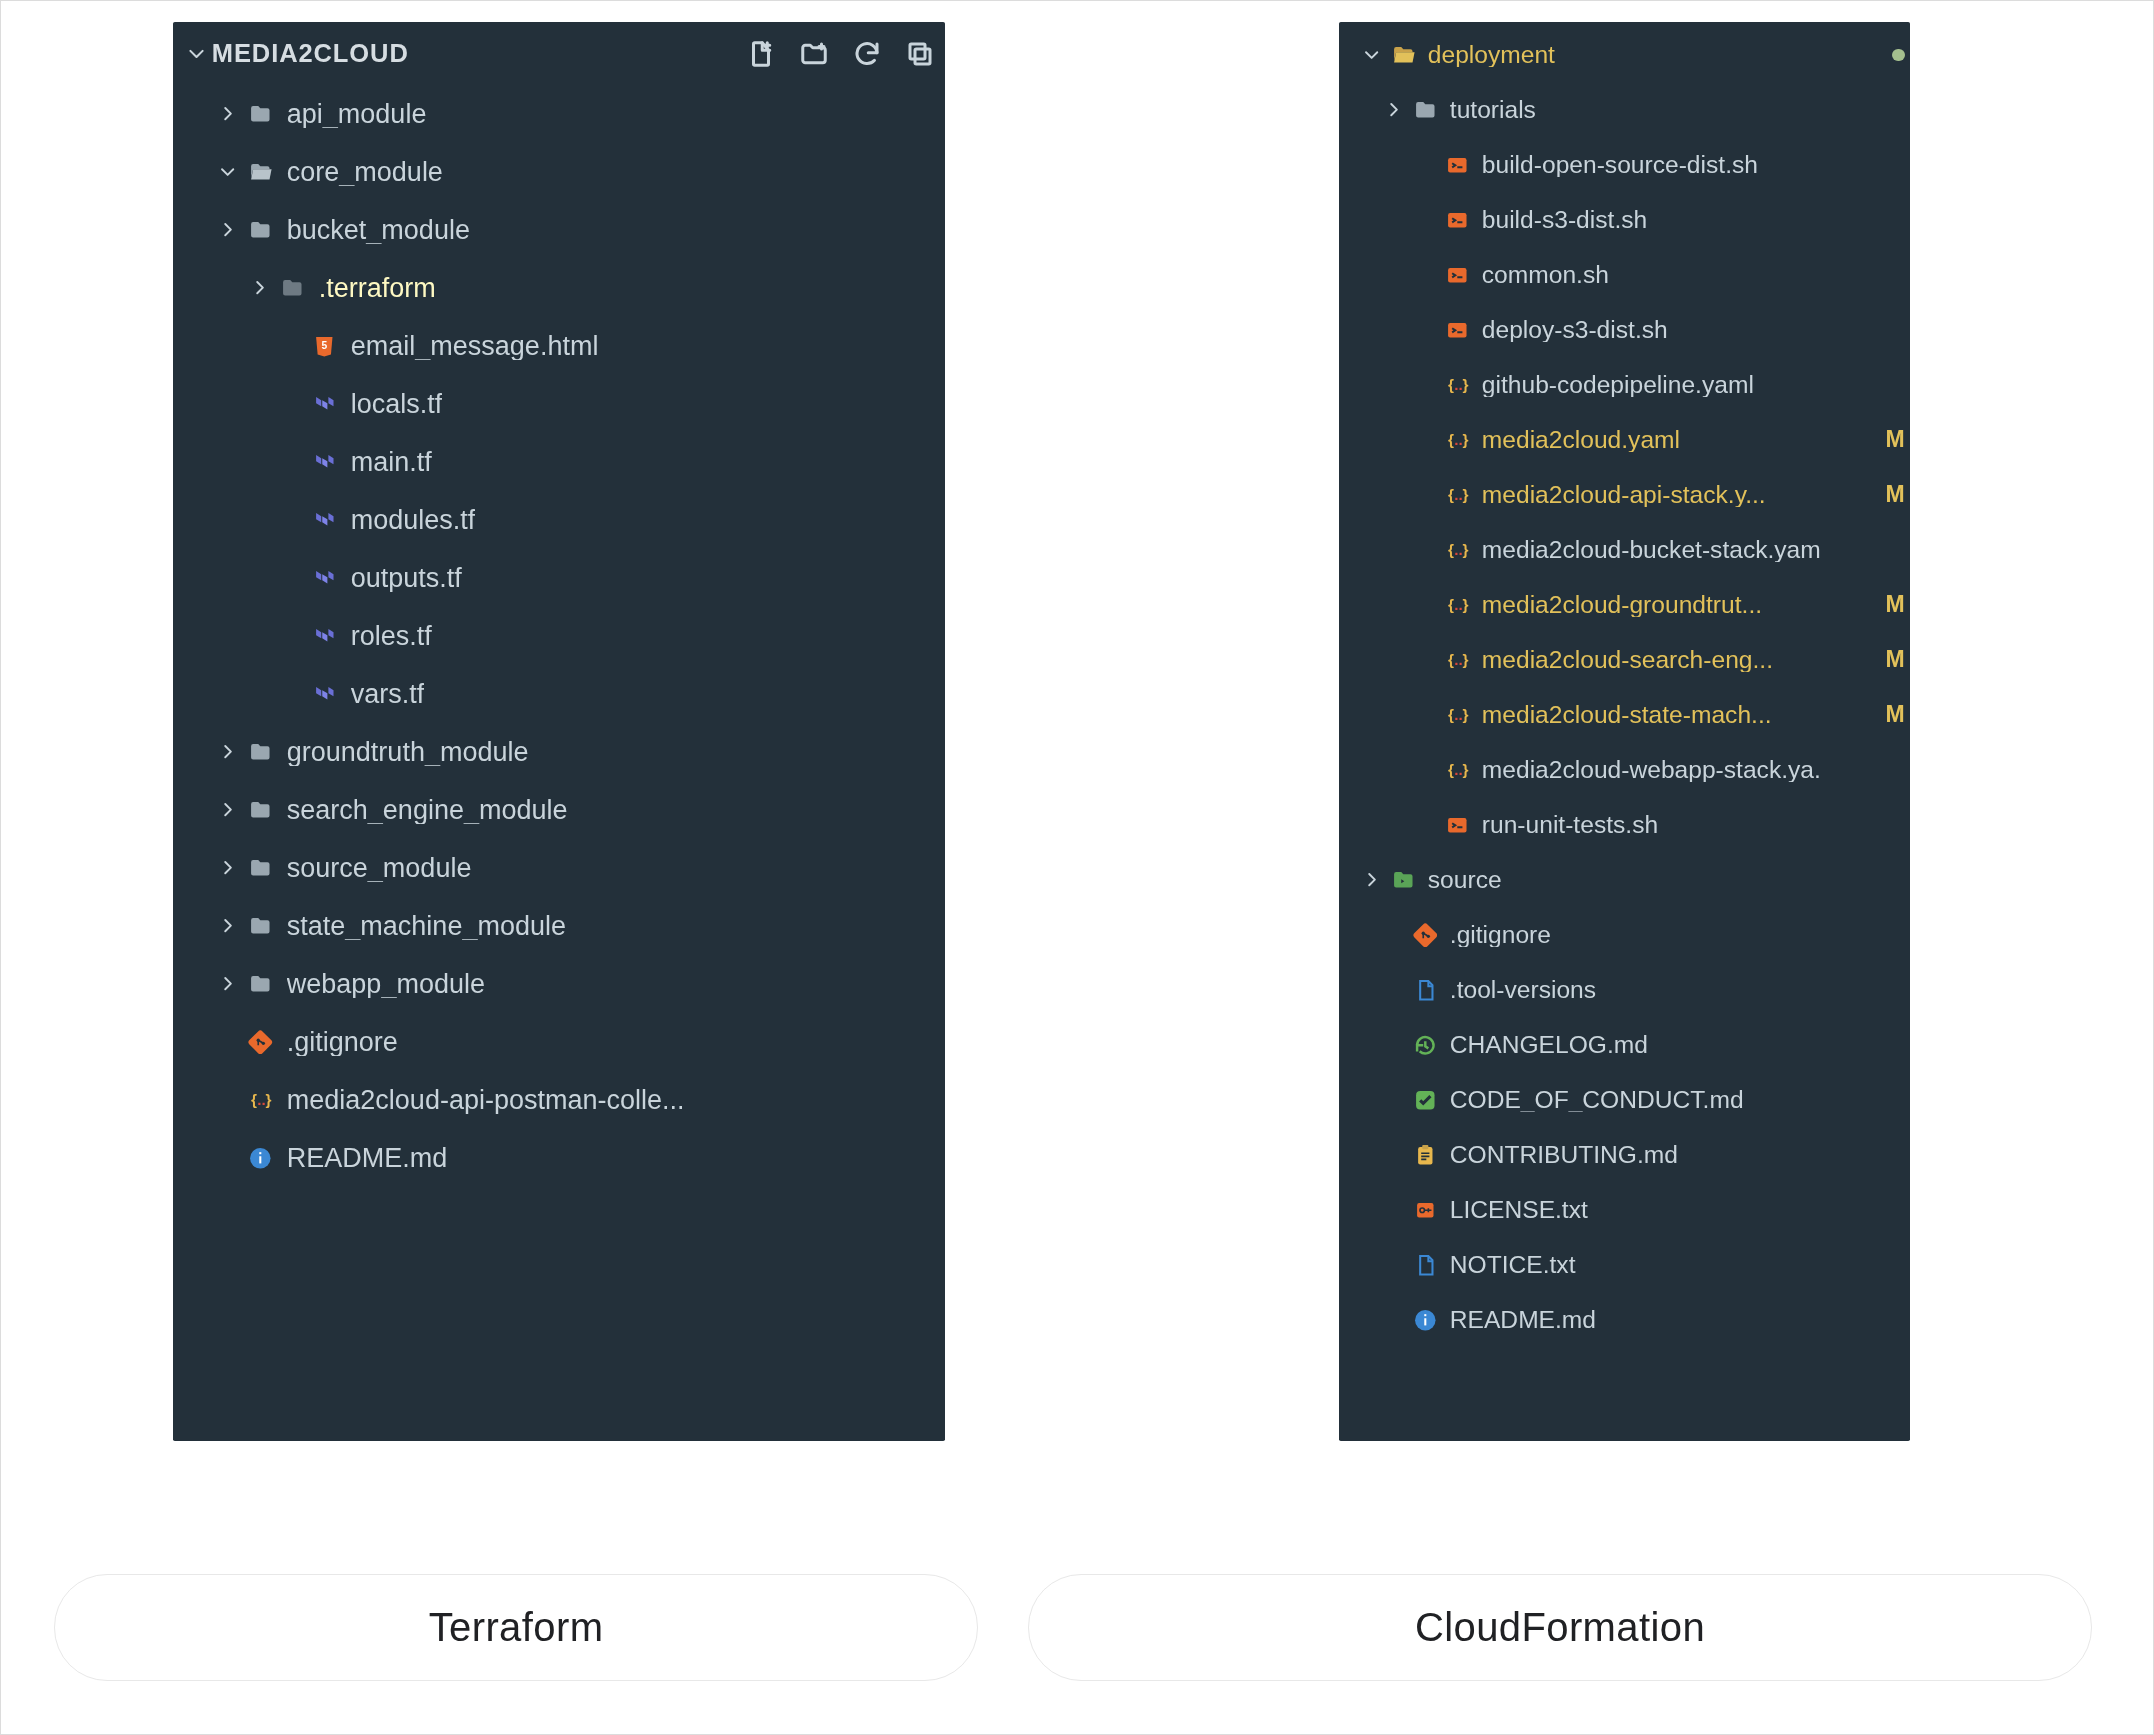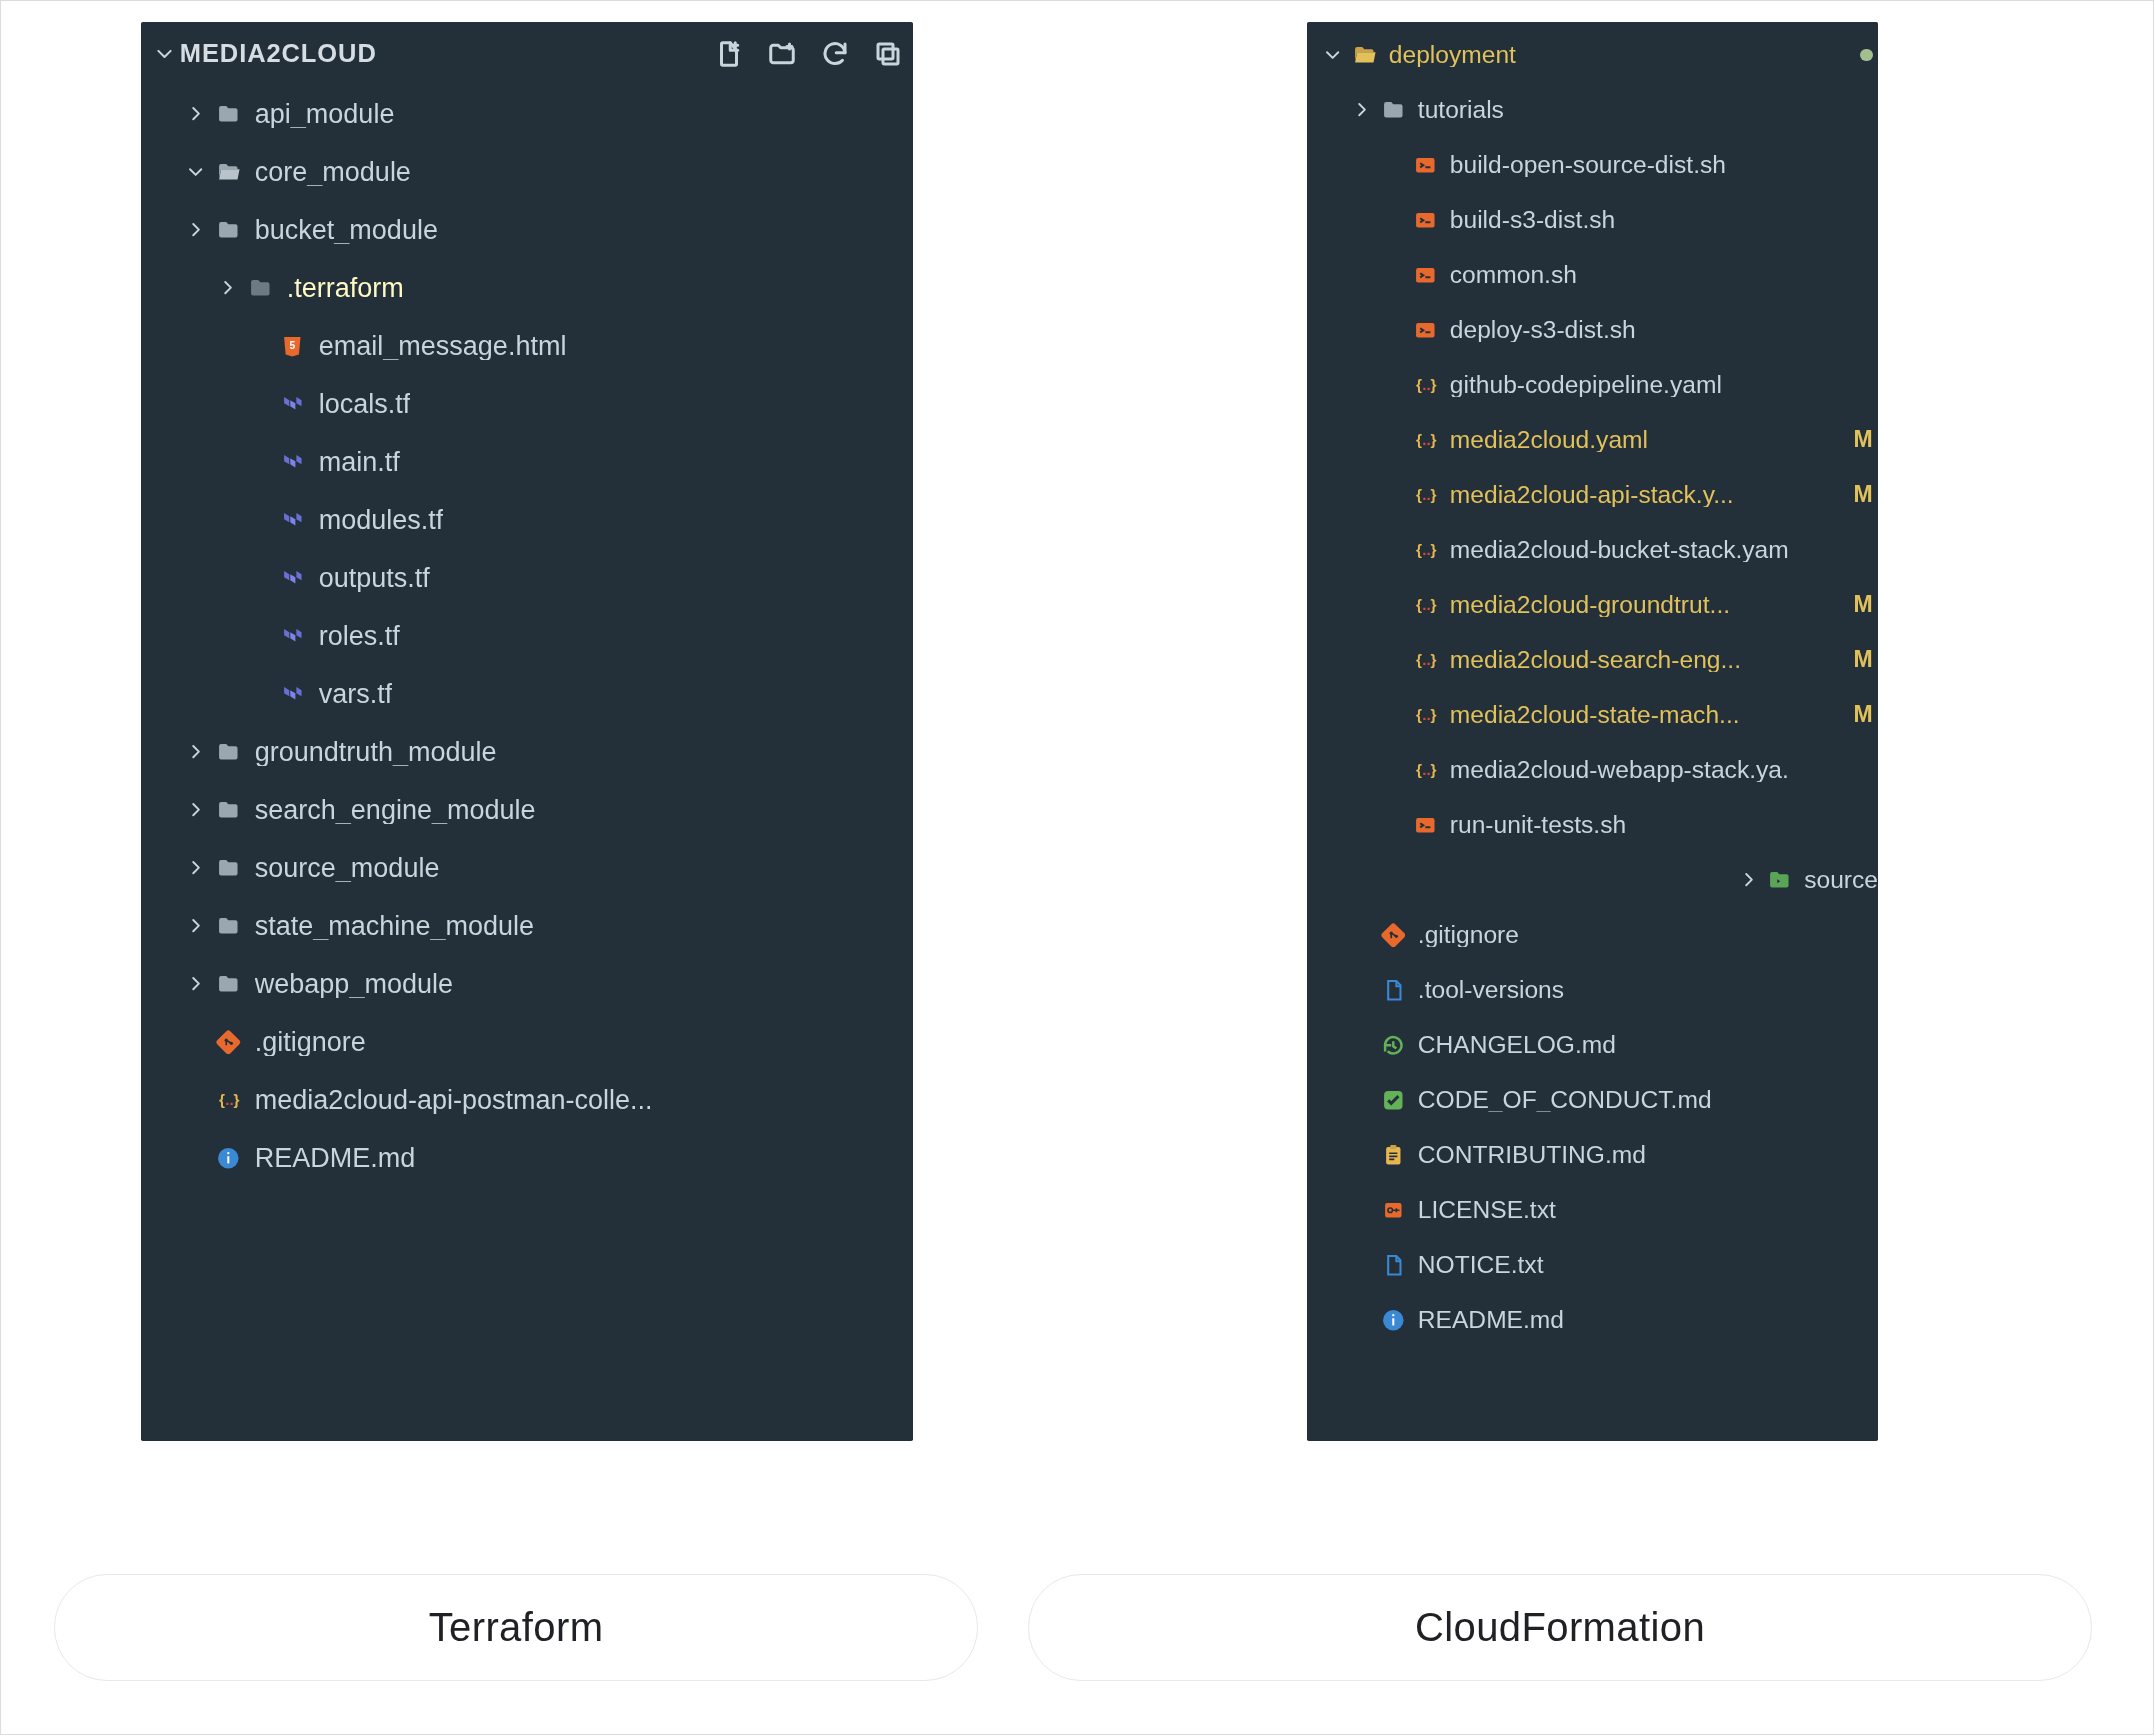--- a/index.html
+++ b/index.html
@@ -18,20 +18,21 @@
     background: #ffffff;
   }
 
   
   .panel {
     position: absolute;
     background: #23303a;
     color: #c9d4db;
     overflow: hidden;
     border-radius: 1.8px;
+    margin-left: 32px;
   }
   .panel-left  { left: 140px;  top: 21px; width: 772px;  height: 1419px; }
   .panel-right { left: 1306px; top: 21px; width: 571px;  height: 1419px; }
 
   
   .section-header {
     display: flex;
     align-items: center;
     height: 63px;
     padding: 0 10.5px 0 8.8px;
@@ -100,21 +101,21 @@
     border-radius: 50%;
     background: #a4bf8e;
   }
 
   
   .fg-default  { color: #c9d4db; }
   .fg-dim      { color: #fef9c3; }
   .fg-modified { color: #e2c15a; }
 
   
-  .ind-0 { padding-left: 11px; justify-content: flex-end; }
+  .ind-0 { padding-left: 18px; }
   .ind-1 { padding-left: 40px; }
   .ind-2 { padding-left: 72px; }
   .ind-3 { padding-left: 104px; }
 
   
   .pill {
     position: absolute;
     bottom: 53px;
     height: 105px;
     border: 1.8px solid #e8e8e8;

